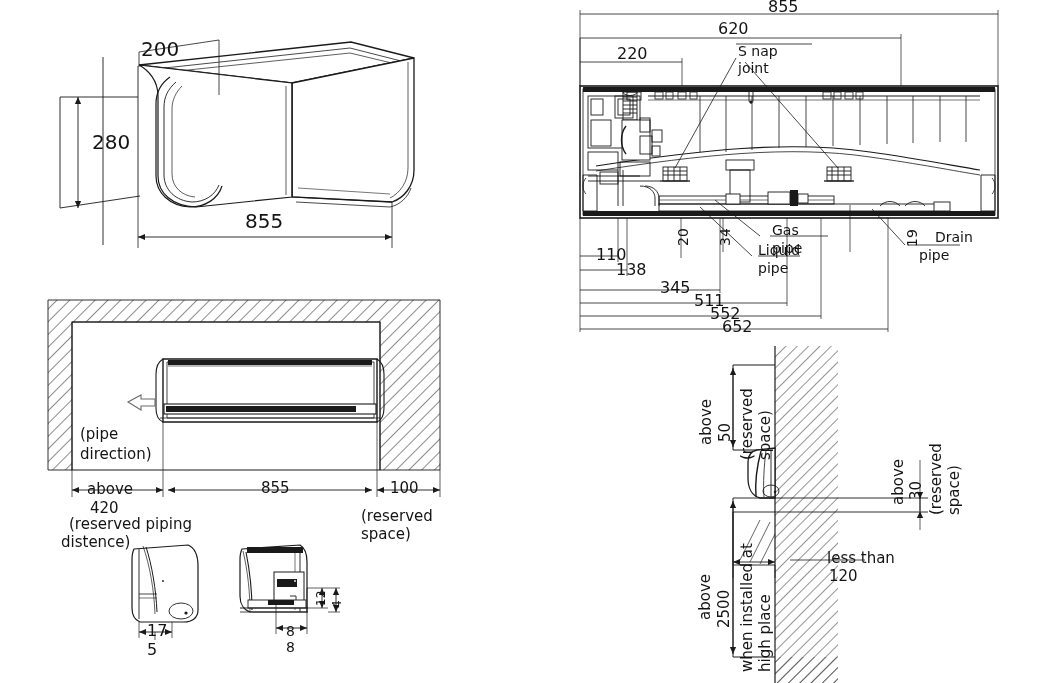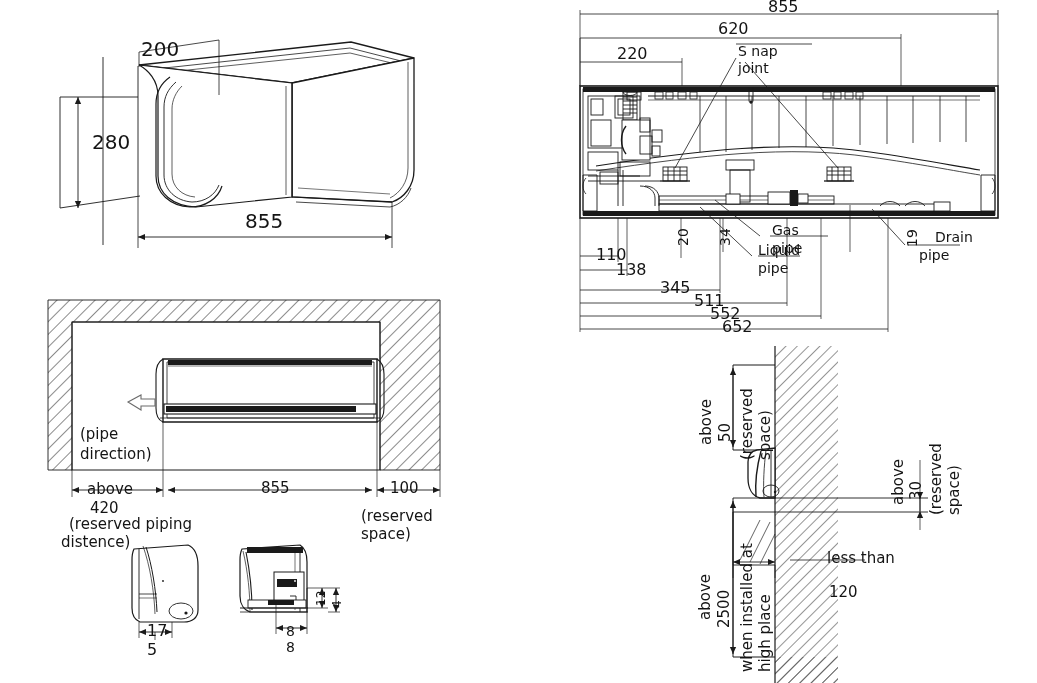--- a/index.html
+++ b/index.html
@@ -472,15 +472,15 @@
   <div class="lbl note rot90" style="left:908px; top:500px;">30</div>
   <div class="lbl note rot90" style="left:928px; top:515px;">(reserved</div>
   <div class="lbl note rot90" style="left:946px; top:515px;">space)</div>
 
   <div class="lbl note rot90" style="left:697px; top:620px;">above</div>
   <div class="lbl note rot90" style="left:716px; top:628px;">2500</div>
   <div class="lbl note rot90" style="left:739px; top:672px;">when installed at</div>
   <div class="lbl note rot90" style="left:757px; top:672px;">high place</div>
 
   <div class="lbl note" style="left:827px; top:550px;">less than</div>
-  <div class="lbl note" style="left:829px; top:568px;margin-top:16px;">120</div>
+  <div class="lbl note" style="left:829px; top:568px;">120</div>
 
 </div>
 
 </body></html>

